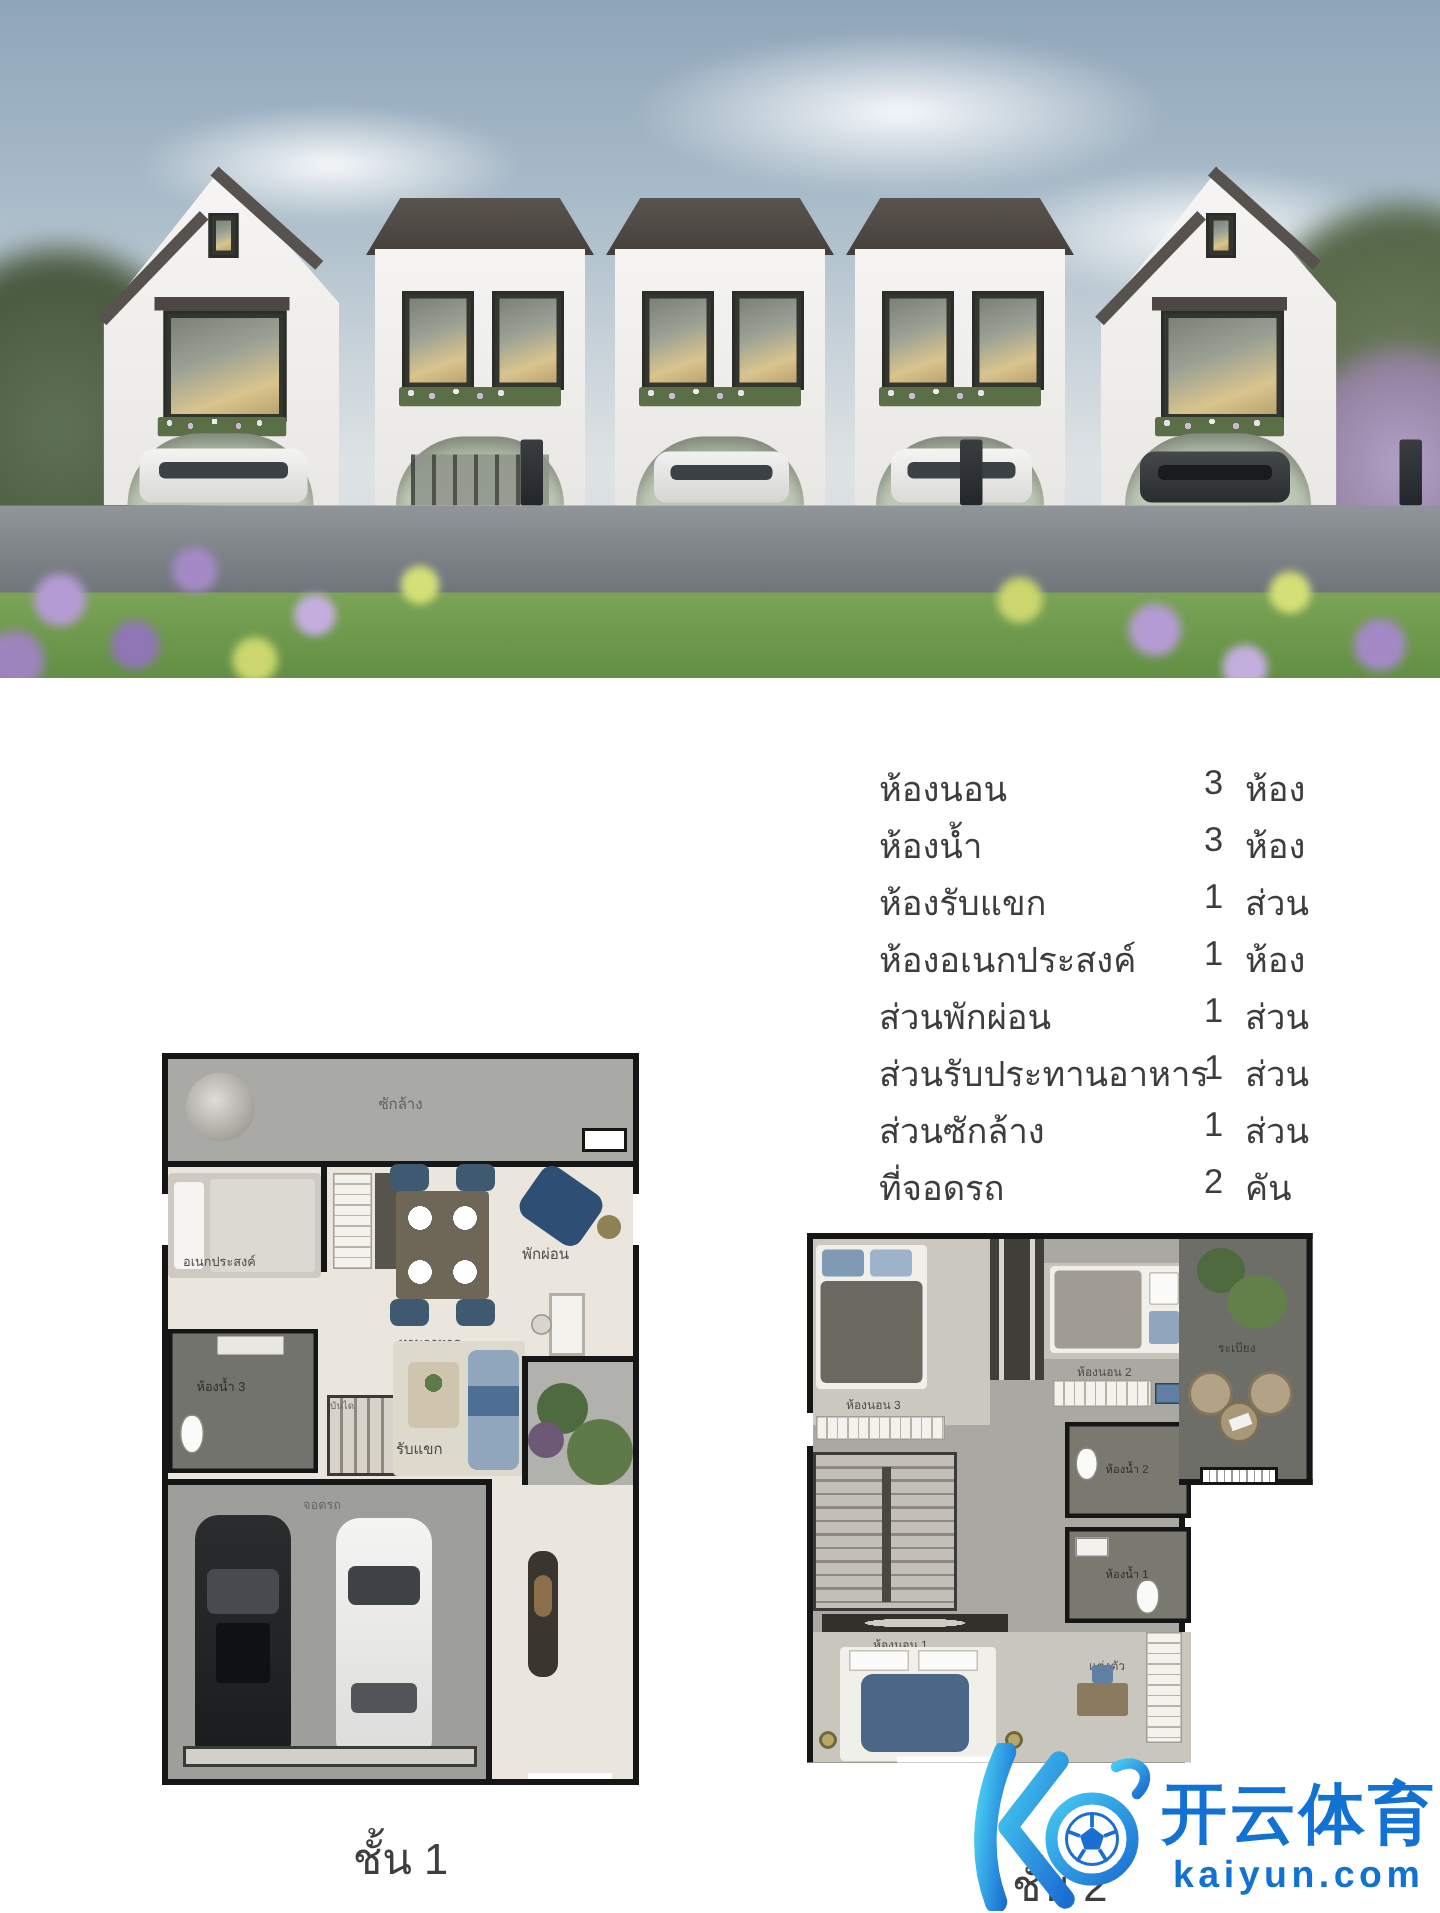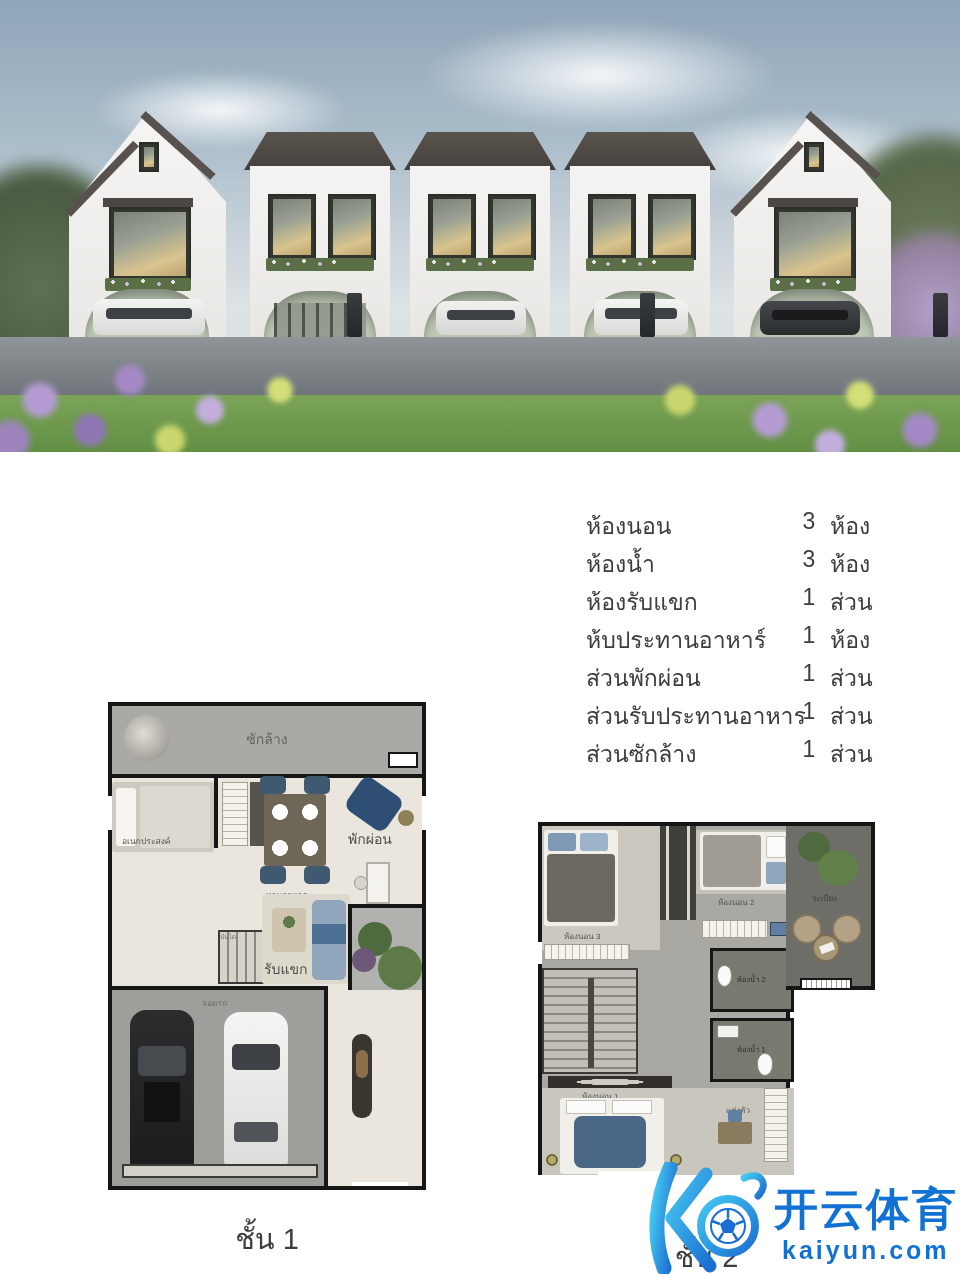--- a/index.html
+++ b/index.html
@@ -45,21 +45,21 @@
   .subtitle{position:absolute;left:80px;top:560px;font-size:27px;font-weight:bold;color:#333336;}
   .specs{position:absolute;left:586px;top:502px;width:340px;}
   .specrow{position:relative;height:38px;}
   .speclabel{position:absolute;left:0;top:6px;font-size:23px;color:#3d3d3f;font-weight:500;}
   .specnum{position:absolute;left:212px;top:6px;width:22px;text-align:center;font-size:23px;color:#3d3d3f;font-weight:500;}
   .specunit{position:absolute;left:244px;top:6px;font-size:23px;color:#3d3d3f;font-weight:500;}
 
   
   .plan{position:absolute;box-sizing:border-box;border:4px solid #161616;}
   .room,.f{position:absolute;box-sizing:border-box;}
-  .rlabel{position:absolute;font-size:14px;color:#4e4e49;white-space:nowrap;}
+  .rlabel{position:absolute;font-size:10px;color:#4e4e49;white-space:nowrap;}
   .wallv{position:absolute;width:4px;background:#161616;}
   .wingap{position:absolute;background:#fff;}
   .stairs{background-image:repeating-linear-gradient(90deg,transparent 0 7px,#8d897f 7px 9px);}
   .stairsh{background-image:repeating-linear-gradient(180deg,transparent 0 7px,#8d897f 7px 9px);}
   .shelf{background:#f4f2ec;border:1px solid #a39e93;background-image:repeating-linear-gradient(90deg,transparent 0 6px,#b9b3a6 6px 7px);}
   .shelfv{background:#f4f2ec;border:1px solid #a39e93;background-image:repeating-linear-gradient(180deg,transparent 0 6px,#b9b3a6 6px 7px);}
   .toilet{background:#fafaf8;border-radius:45% 45% 50% 50%;border:1px solid #8a8a84;}
   .caption{position:absolute;font-size:29px;color:#3e3e40;text-align:center;}
 
   
@@ -197,38 +197,43 @@
       <span class="speclabel">ห้องน้ำ</span>
       <span class="specnum">3</span>
       <span class="specunit">ห้อง</span>
     </div>
     <div class="specrow">
       <span class="speclabel">ห้องรับแขก</span>
       <span class="specnum">1</span>
       <span class="specunit">ส่วน</span>
     </div>
     <div class="specrow">
-      <span class="speclabel">ห้บประทานอาหาร์</span>
+      <span class="speclabel">ห้องอเนกประสงค์</span>
       <span class="specnum">1</span>
       <span class="specunit">ห้อง</span>
     </div>
     <div class="specrow">
       <span class="speclabel">ส่วนพักผ่อน</span>
       <span class="specnum">1</span>
       <span class="specunit">ส่วน</span>
     </div>
     <div class="specrow">
       <span class="speclabel">ส่วนรับประทานอาหาร</span>
       <span class="specnum">1</span>
       <span class="specunit">ส่วน</span>
     </div>
     <div class="specrow">
       <span class="speclabel">ส่วนซักล้าง</span>
       <span class="specnum">1</span>
       <span class="specunit">ส่วน</span>
+    </div>
+    <div class="specrow">
+      <span class="speclabel">ที่จอดรถ</span>
+      <span class="specnum">2</span>
+      <span class="specunit">คัน</span>
     </div>
   </div>
 
   <div class="plan" style="left:108px;top:702px;width:318px;height:488px;background:#eae6dd;">
 
     <div class="room" style="left:0;top:0;width:310px;height:72px;background:#a9a9a5;border-bottom:4px solid #161616;">
       <div class="f" style="left:12px;top:9px;width:46px;height:46px;border-radius:50%;background:radial-gradient(circle at 42% 40%,#dedcd6 0%,#b9b7b0 45%,#8c8a83 100%);"></div>
       <div class="rlabel" style="left:0;right:0;top:22px;text-align:center;color:#63635e;">ซักล้าง</div>
       <div class="f" style="right:4px;top:46px;width:30px;height:16px;background:#fff;border:2px solid #161616;"></div>
     </div>
@@ -250,20 +255,25 @@
     <div class="f" style="left:148px;top:160px;width:26px;height:18px;background:#3f5a70;border-radius:5px;"></div>
     <div class="f" style="left:192px;top:160px;width:26px;height:18px;background:#3f5a70;border-radius:5px;"></div>
     <div class="rlabel" style="left:154px;top:182px;font-size:8.5px;">ทานอาหาร</div>
 
     <div class="f" style="left:238px;top:78px;width:48px;height:40px;background:#2e4e74;border-radius:9px;transform:rotate(35deg);"></div>
     <div class="f" style="left:286px;top:104px;width:16px;height:16px;border-radius:50%;background:#8d8155;"></div>
     <div class="rlabel" style="left:236px;top:122px;">พักผ่อน</div>
     <div class="f" style="left:254px;top:156px;width:24px;height:42px;background:#f4f2ec;border:2px solid #b5b0a5;"></div>
     <div class="f" style="left:242px;top:170px;width:14px;height:14px;border-radius:50%;background:#d8d5ce;border:1px solid #9a968e;"></div>
 
+    <div class="room" style="left:0;top:180px;width:100px;height:96px;background:#73736d;border:3px solid #161616;">
+      <div class="f" style="left:30px;top:2px;width:44px;height:12px;background:#e9e7e1;"></div>
+      <div class="f toilet" style="left:5px;top:54px;width:16px;height:26px;"></div>
+      <div class="rlabel" style="left:16px;top:28px;font-size:8.5px;color:#2f2f2c;">ห้องน้ำ 3</div>
+    </div>
 
     <div class="f stairs" style="left:106px;top:224px;width:70px;height:54px;background-color:#d7d3cb;border:2px solid #3a3a36;"></div>
     <div class="rlabel" style="left:108px;top:226px;font-size:6.5px;color:#6a6a64;">บันได</div>
 
     <div class="f" style="left:150px;top:188px;width:88px;height:90px;background:#ddd9cd;border-radius:3px;"></div>
     <div class="f" style="left:160px;top:202px;width:34px;height:44px;background:#cfc5ae;border-radius:4px;
       background-image:radial-gradient(circle 6px at 17px 14px,#5d7a48 97%,transparent);"></div>
     <div class="f" style="left:200px;top:194px;width:34px;height:80px;background:#8fa6bd;border-radius:6px;
       background-image:linear-gradient(180deg,transparent 0 30%,#4e6f94 30% 55%,transparent 55%);"></div>
     <div class="rlabel" style="left:152px;top:252px;">รับแขก</div>
@@ -308,21 +318,21 @@
           <div class="f" style="left:36px;top:3px;width:28px;height:18px;background:#9db3c9;border-radius:3px;"></div>
           <div class="f" style="left:3px;top:24px;width:68px;height:68px;background:#6b6860;border-radius:4px;"></div>
         </div>
         <div class="rlabel" style="left:22px;top:104px;font-size:8px;">ห้องนอน 3</div>
         <div class="f shelf" style="left:2px;top:118px;width:86px;height:16px;"></div>
       </div>
 
       <div class="f" style="left:118px;top:0;width:36px;height:94px;background:#403e39;
         background-image:linear-gradient(90deg,transparent 0 6px,#d8d6d0 6px 9px,transparent 9px 27px,#d8d6d0 27px 30px,transparent 30px);"></div>
 
-      <div class="room" style="left:154px;top:4px;width:98px;height:64px;background:#c6c3bb;">
+      <div class="room" style="left:154px;top:16px;width:98px;height:64px;background:#c6c3bb;">
         <div class="f" style="left:4px;top:2px;width:90px;height:58px;background:#f0efe9;border-radius:3px;">
           <div class="f" style="left:3px;top:3px;width:58px;height:52px;background:#a09c93;border-radius:3px;"></div>
           <div class="f" style="left:66px;top:4px;width:20px;height:22px;background:#fbfbf9;border:1px solid #c4c0b6;border-radius:2px;"></div>
           <div class="f" style="left:66px;top:30px;width:20px;height:22px;background:#8fa6bd;border-radius:2px;"></div>
         </div>
         <div class="rlabel" style="left:22px;top:66px;font-size:8px;">ห้องนอน 2</div>
       </div>
       <div class="f shelf" style="left:160px;top:94px;width:66px;height:18px;"></div>
       <div class="f" style="left:228px;top:96px;width:18px;height:14px;background:#5f7fa3;border:1px solid #2e4458;"></div>
 

